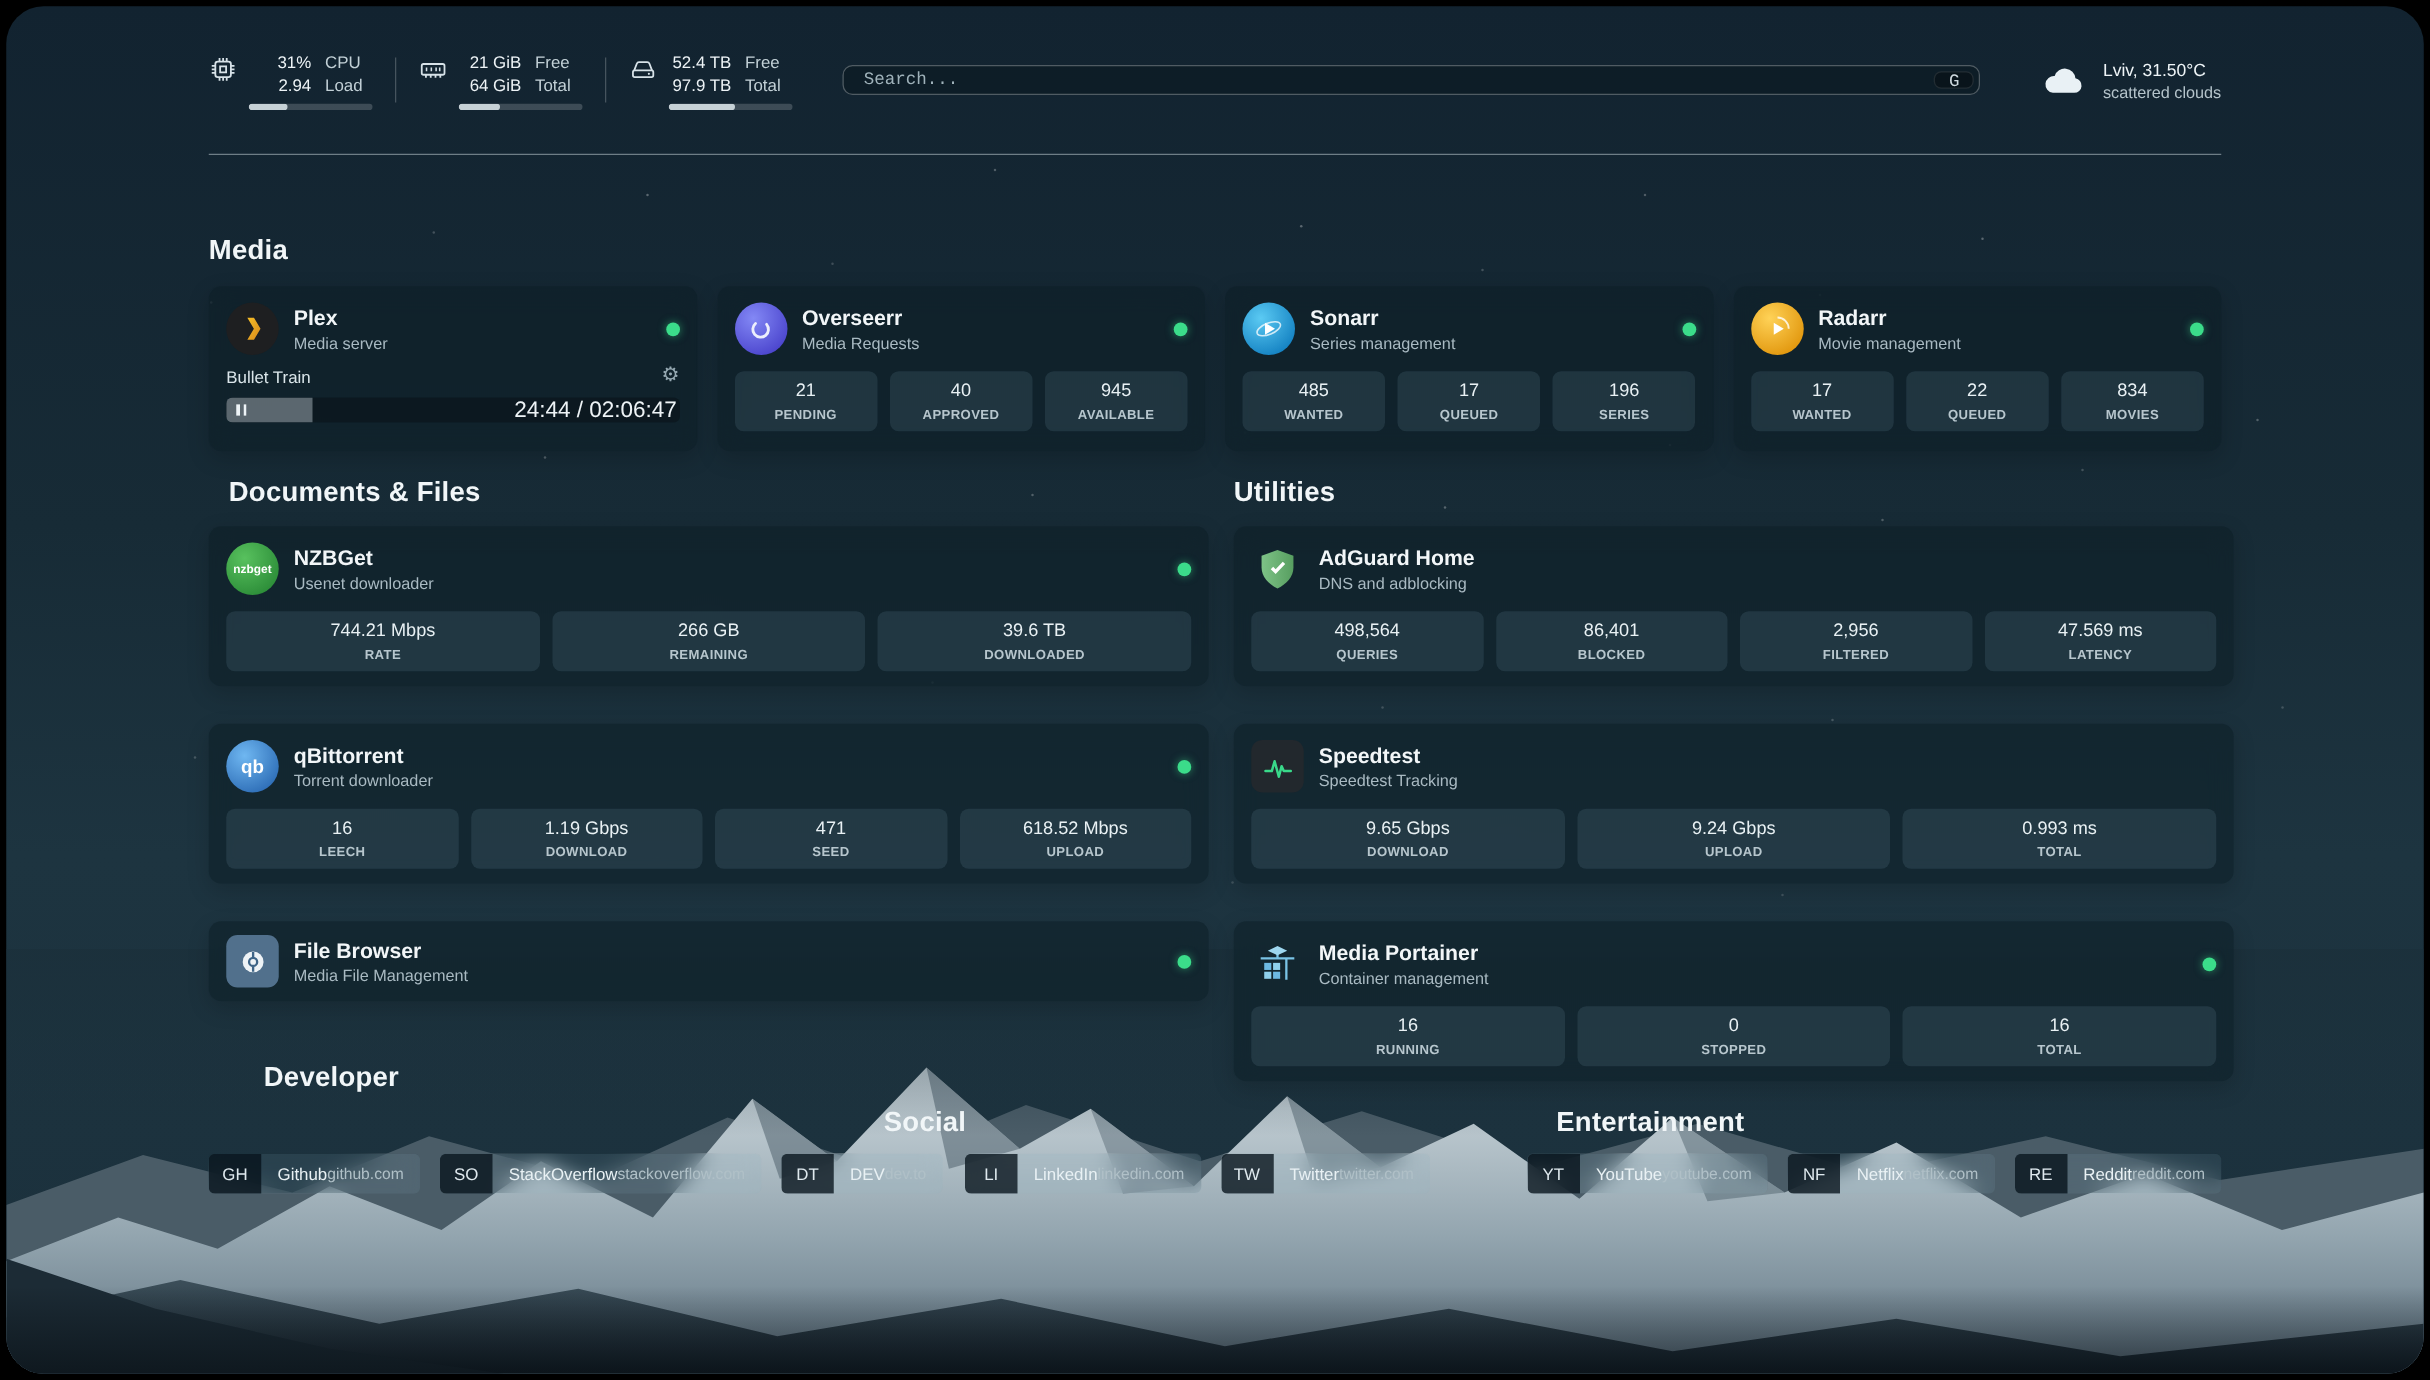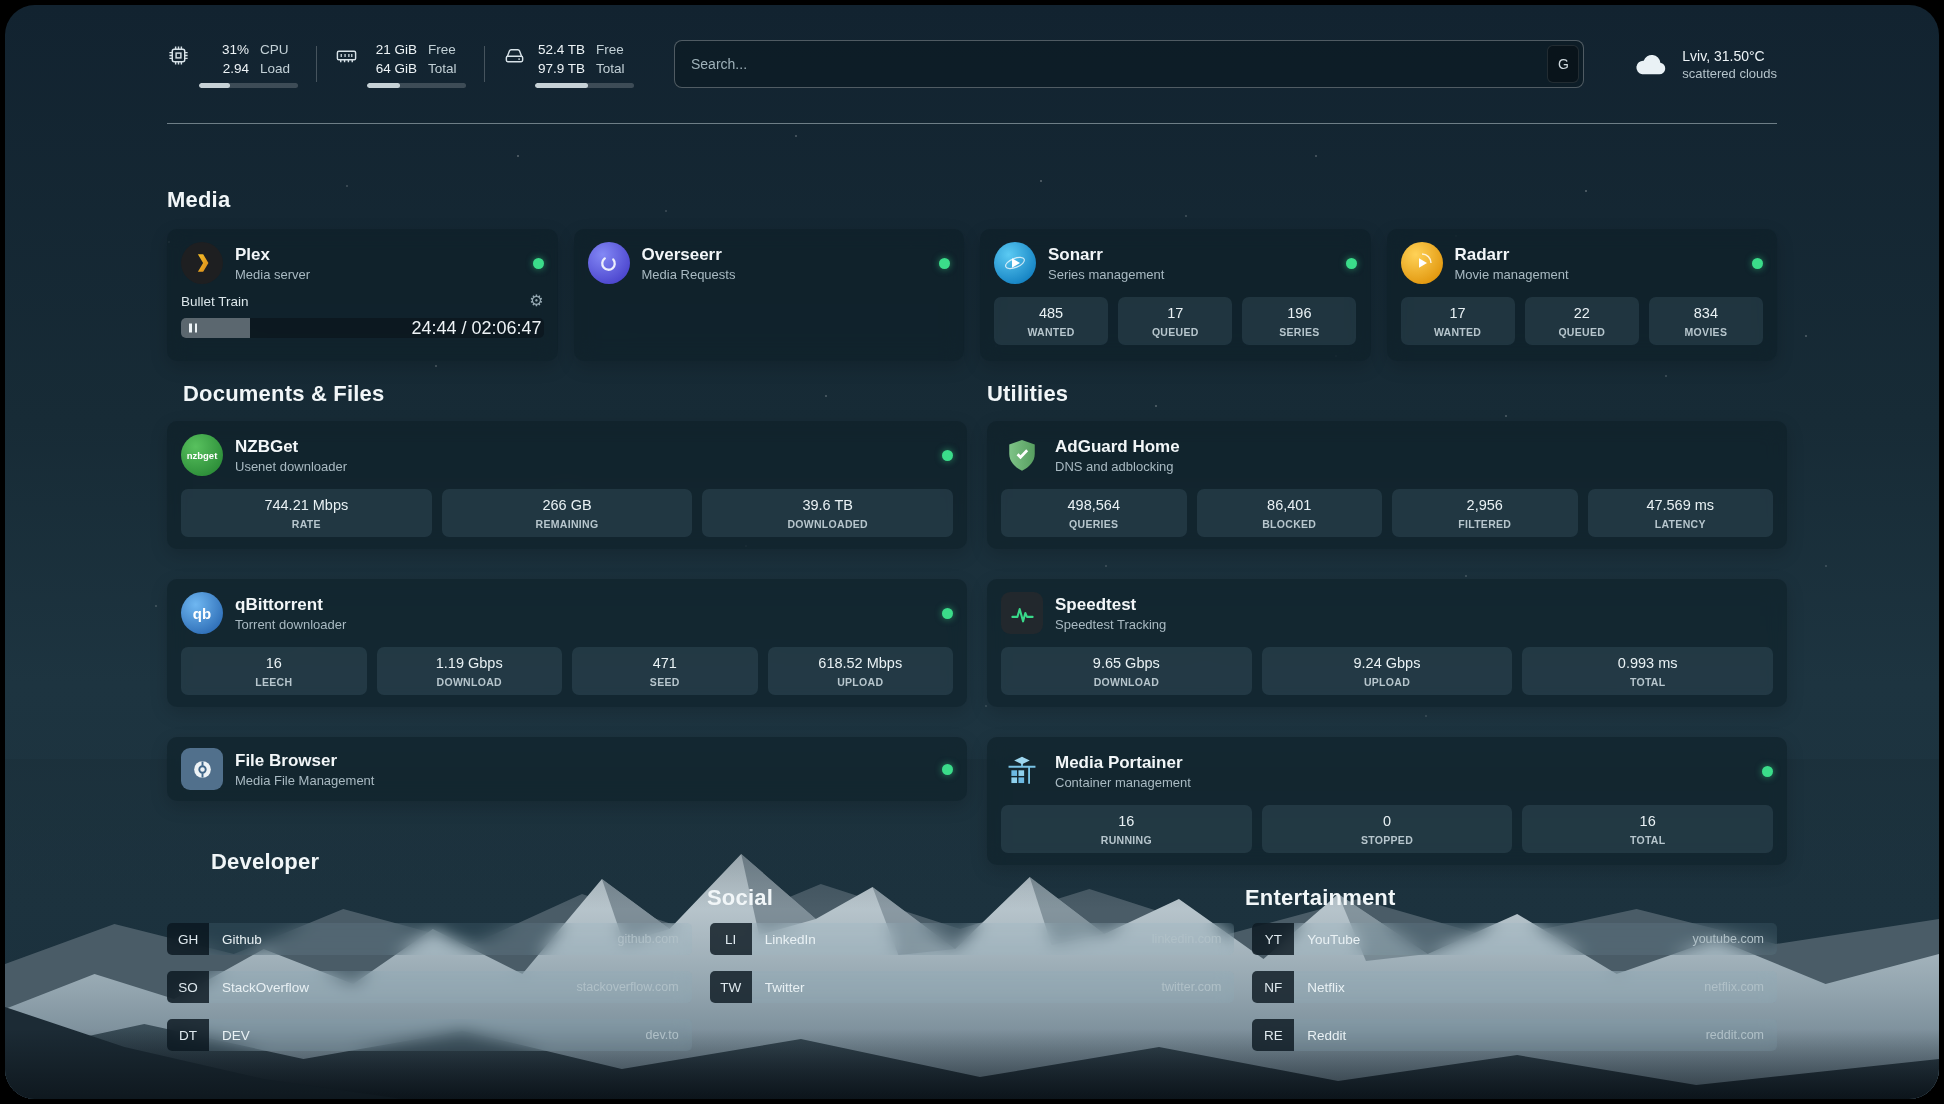--- a/index.html
+++ b/index.html
@@ -37,21 +37,21 @@
   .topbar { position:absolute; top:28px; left:162px; right:162px; height:62px; display:flex; align-items:center; }
   .resource { display:flex; gap:9px; align-items:flex-start; }
   .ricon { width:23px; height:23px; margin-top:4px; flex:none; }
   .rbody { width:99px; }
   .rcols { display:flex; gap:11px; font-size:13.5px; line-height:19px; }
   .rvals { text-align:right; color:#edf3f6; min-width:50px; }
   .rlabs { color:#c2d0d6; }
   .rbar { margin-top:5px; height:5px; border-radius:3px; background:rgba(255,255,255,.18); overflow:hidden; }
   .rbar > div { height:100%; background:rgba(233,242,246,.8); border-radius:3px; }
   .vsep { width:1px; height:36px; background:rgba(255,255,255,.22); margin:0 18px; flex:none; }
-  .search { flex:1; margin:0 48px 0 40px; position:relative; height:48px; }
+  .search { flex:1; margin:0 48px 0 40px; position:relative; height:24px;font-family:Liberation Mono, monospace; }
   .search input { width:100%; height:100%; background:rgba(10,24,31,.55); border:1px solid rgba(255,255,255,.28);
     border-radius:8px; color:#dfe9ee; font-size:14px; padding:0 54px 0 16px; outline:none; font-family:inherit; }
   .search input::placeholder { color:#9fb2ba; }
   .gbtn { position:absolute; right:5px; top:5px; bottom:5px; width:32px; border:1px solid rgba(255,255,255,.1);
     background:rgba(9,20,27,.9); border-radius:6px; color:#cfd9de; font-size:14px; cursor:pointer; font-family:inherit; }
   .weather { display:flex; align-items:center; gap:12px; flex:none; }
   .wloc { font-size:14px; color:#eef4f7; }
   .wcond { font-size:13px; color:#b4c3ca; margin-top:2px; }
   .rule { position:absolute; top:118px; left:162px; right:162px; height:1px; background:rgba(222,234,240,.45); }
 
@@ -103,21 +103,21 @@
   .ic-nzb { background:radial-gradient(circle at 35% 30%, #58c15e, #2d8e39 78%); border-radius:50%; }
   .ic-nzb span { font-size:9.5px; font-weight:700; color:#fff; }
   .ic-qb { background:radial-gradient(circle at 35% 30%, #6fb7f1, #2e6eb7 80%); border-radius:50%; }
   .ic-qb span { font-size:15px; font-weight:700; color:#fff; }
   .ic-fb { background:#51708c; border-radius:9px; }
   .ic-st { background:#22282d; border-radius:9px; }
 
   
   .bmgrid { position:absolute; top:918px; left:162px; right:162px; display:grid;
     grid-template-columns:repeat(3,1fr); gap:18px; align-items:start; }
-  .bmcol { display:flex; flex-direction:column; gap:16px; }
+  .bmcol { display:flex; gap:16px; }
   .bm { display:flex; align-items:stretch; height:32px; border-radius:5px; overflow:hidden;
     background:rgba(140,180,198,.12); backdrop-filter:blur(8px); cursor:pointer; }
   .bm .abbr { width:42px; flex:none; background:rgba(7,18,25,.78); color:#dfe9ee; display:flex;
     align-items:center; justify-content:center; font-size:13.5px; }
   .bm .bname { display:flex; align-items:center; padding-left:13px; font-size:13.5px; color:#e9f1f4; }
   .bm .bdomain { margin-left:auto; display:flex; align-items:center; padding-right:13px; font-size:12.5px; color:#b0c0c7; }
 </style>
 </head>
 <body>
 
@@ -288,20 +288,34 @@
           <svg width="25" height="25" viewBox="0 0 24 24">
               <circle cx="12" cy="12" r="6" fill="none" stroke="#ecEEfc" stroke-width="2.2" stroke-linecap="round" stroke-dasharray="28 10" transform="rotate(-40 12 12)"></circle>
             </svg>
         </div>
         <div class="cmeta">
           <div class="cname">Overseerr</div>
           <div class="cdesc">Media Requests</div>
         </div>
         <span class="cdot"></span>
       </div>
+      <div class="stats c3">
+        <div class="stat">
+            <div class="v">21</div>
+            <div class="l">PENDING</div>
+          </div>
+        <div class="stat">
+            <div class="v">40</div>
+            <div class="l">APPROVED</div>
+          </div>
+        <div class="stat">
+            <div class="v">945</div>
+            <div class="l">AVAILABLE</div>
+          </div>
+      </div>
     </div>
 
     <div class="card">
       <div class="chead">
         <div class="cicon ic-sonarr">
           <svg width="24" height="24" viewBox="0 0 24 24">
             <ellipse cx="12" cy="12" rx="10" ry="4.5" fill="none" stroke="rgba(255,255,255,.75)" stroke-width="1.2" transform="rotate(-22 12 12)"></ellipse>
             <path d="M9 7.2l8 4.8-8 4.8z" fill="#fff"></path>
           </svg>
         </div>

